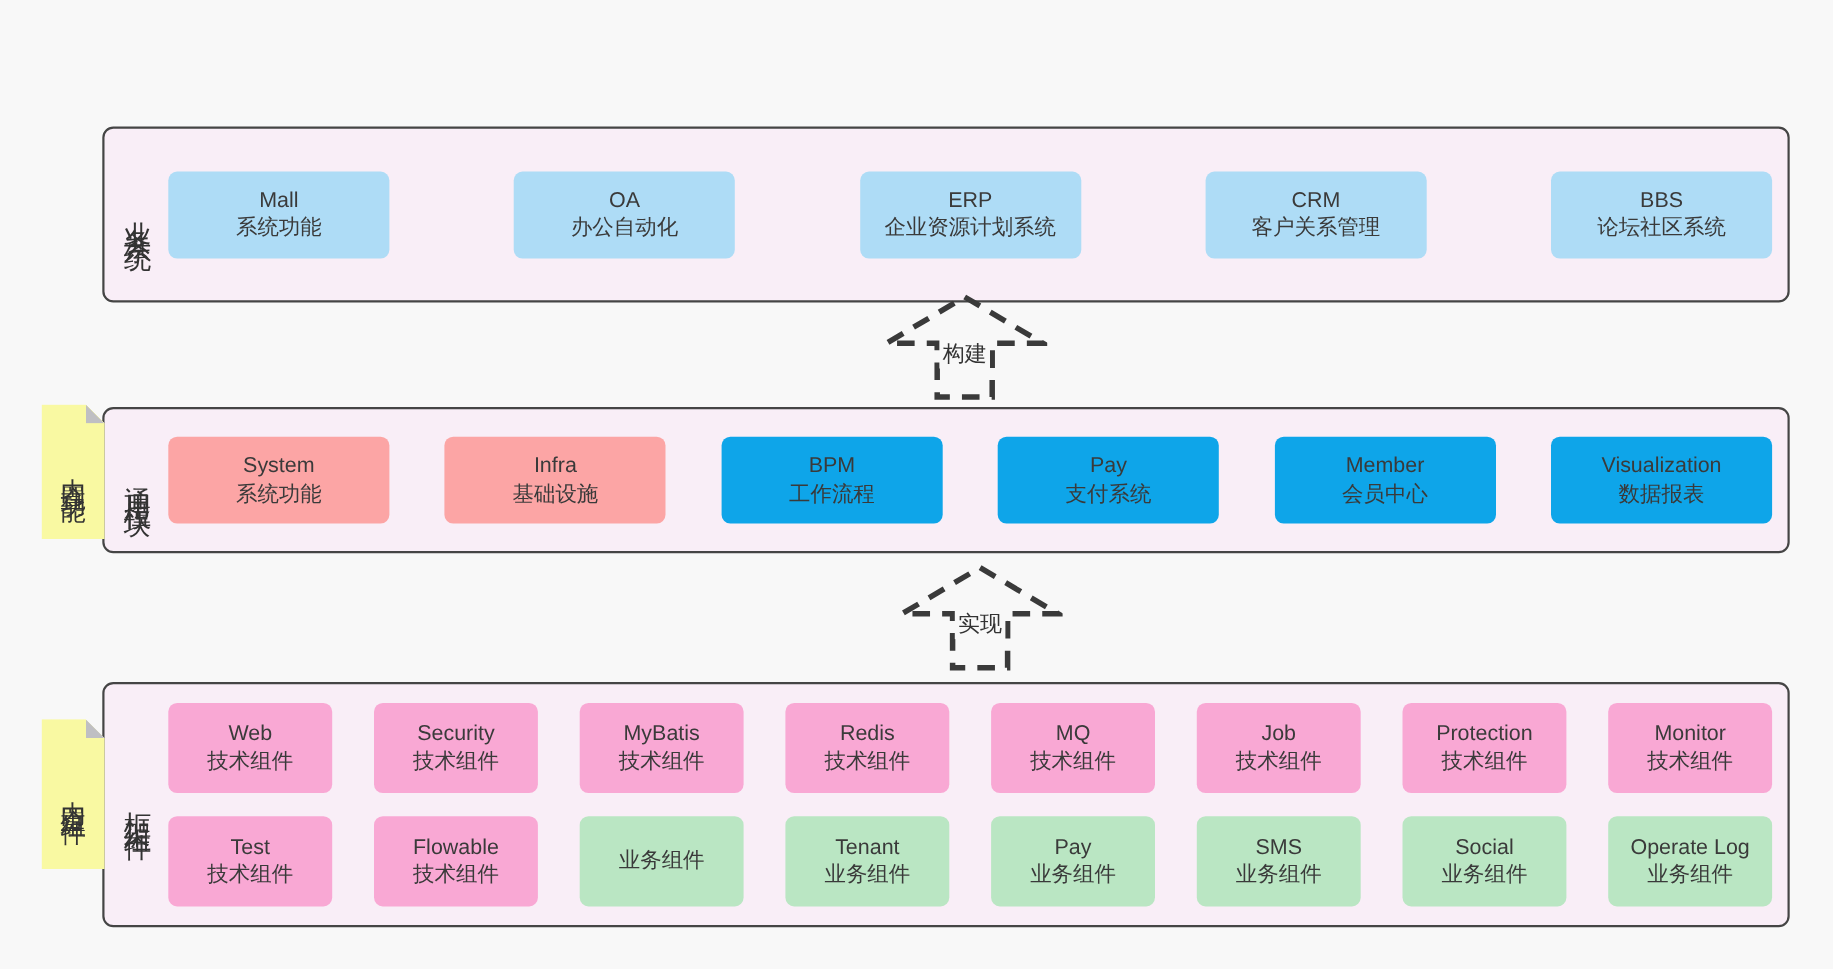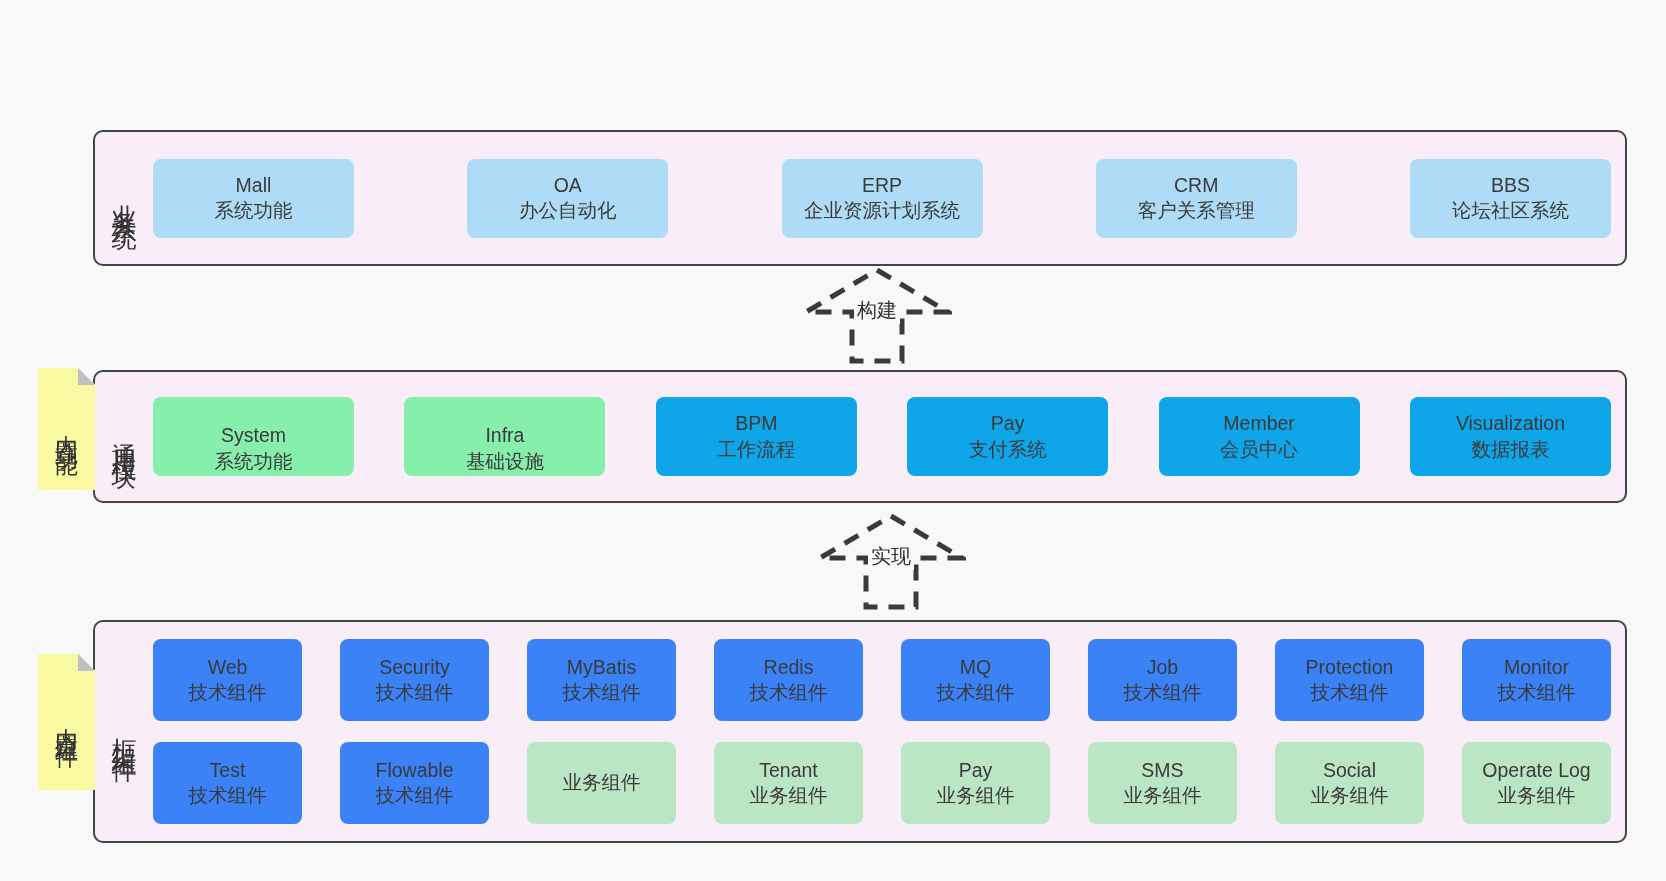--- a/index.html
+++ b/index.html
@@ -15,21 +15,21 @@
 
   
   .band{
     position:absolute;left:93px;width:1534px;
     box-sizing:border-box;
     background:#f9eef7;
     border:2px solid #454545;
     border-radius:10px;
     display:flex;
   }
-  #band-0{top:130px;height:136px;}
+  #band-0{top:115px;height:160px;}
   #band-1{top:370px;height:133px;}
   #band-2{top:620px;height:223px;}
 
   .band-title{
     width:58px;flex:0 0 58px;
     display:flex;align-items:center;justify-content:center;
     writing-mode:vertical-rl;text-orientation:upright;
     font-size:25px;letter-spacing:7px;line-height:1;
     color:#333;
   }
@@ -47,23 +47,23 @@
     display:flex;flex-direction:column;align-items:center;justify-content:center;
     text-align:center;
     line-height:1.3;
     font-size:19.5px;
     padding:2px 4px;
   }
   .cols-6 .box{width:201px;height:79px;}
   .cols-8 .box{width:149px;height:82px;}
 
   .v-blue{background:#aedcf6;}
-  .v-red{background:#86efac;justify-content:flex-end;}
+  .v-red{background:#fca5a5;}
   .v-pink{background:#0ea5e9;}
-  .v-green{background:#3b82f6;}
+  .v-green{background:#f9a8d4;}
   .v-green-light{background:#bae6c3;}
 
   
   .note{
     position:absolute;left:38px;width:57px;
     background:linear-gradient(225deg, transparent 12px, #f9f9a2 0);
     display:flex;align-items:center;justify-content:center;
     writing-mode:vertical-rl;text-orientation:upright;
     font-size:23px;letter-spacing:6px;line-height:1;
     color:#333;
@@ -76,21 +76,21 @@
     background:#bfbfc3;
     clip-path:polygon(0 0, 100% 100%, 0 100%);
   }
 
   
   .arrow{position:absolute;width:150px;height:100px;}
   #arrow-0{left:802px;top:264px;}
   #arrow-1{left:816px;top:510px;}
   .arrow svg{display:block;width:100%;height:100%;}
   .arrow-label{
-    position:absolute;left:50%;top:33px;transform:translateX(-50%);
+    position:absolute;left:50%;top:44px;transform:translateX(-50%);
     background:#f8f8f8;
     padding:0 3px;
     font-size:20px;color:#333;
     white-space:nowrap;
   }
 </style>
 </head>
 <body>
 
 <div class="stage">

